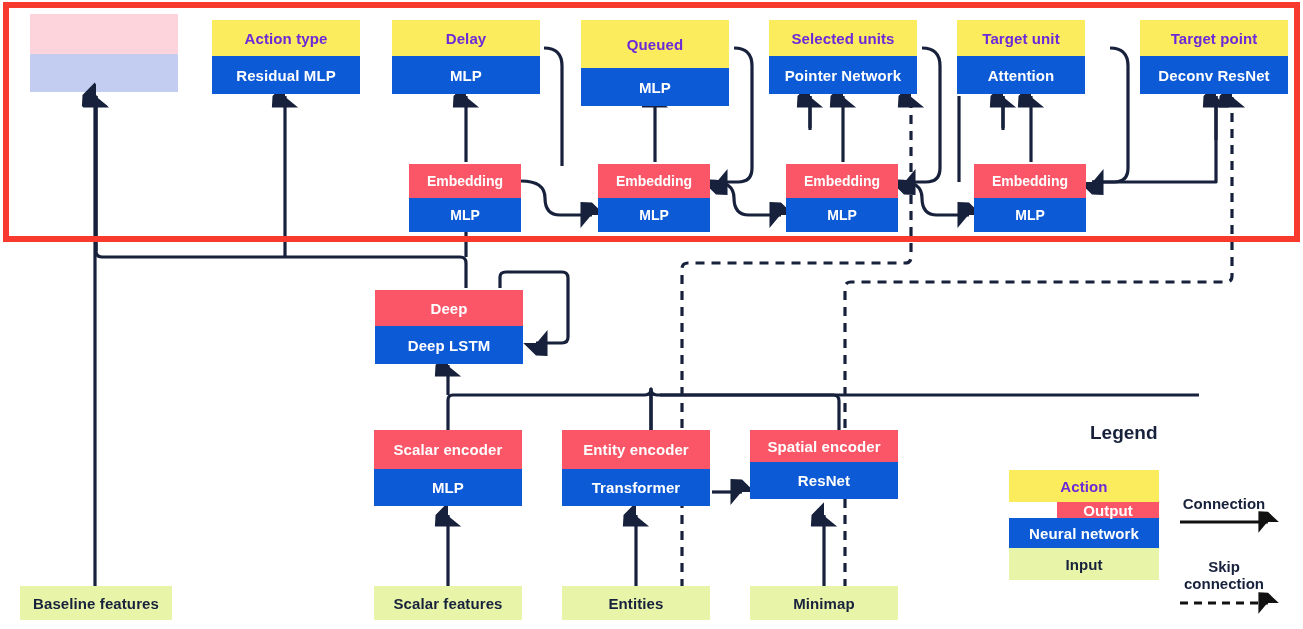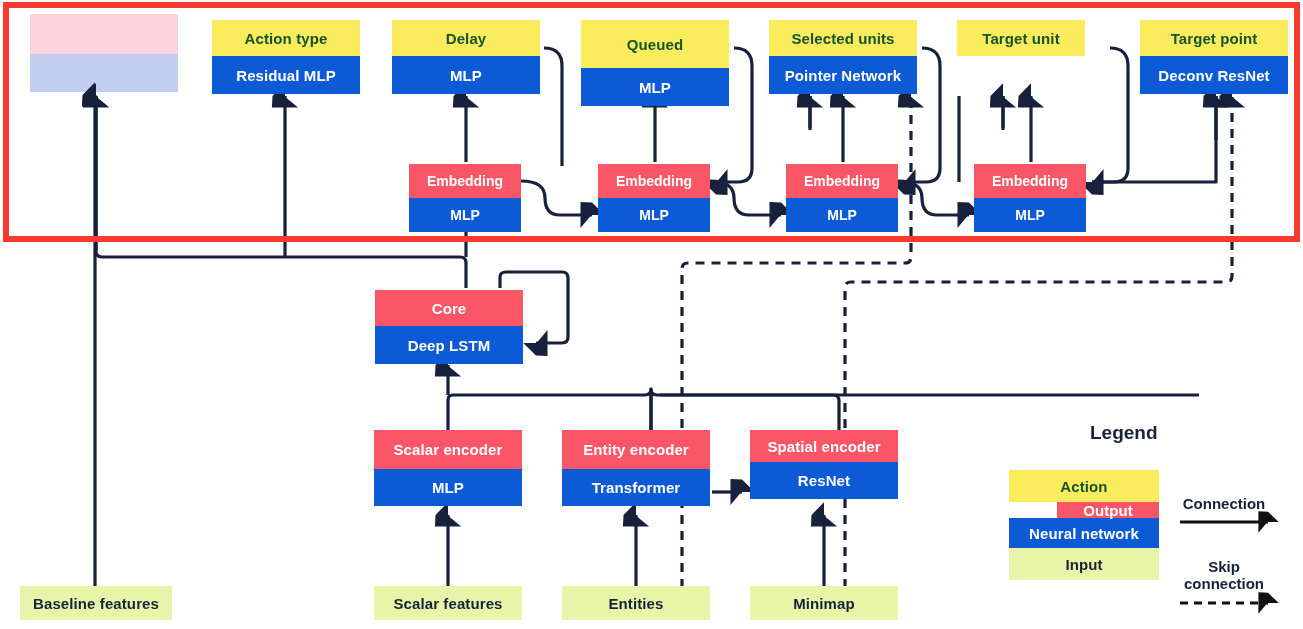--- a/index.html
+++ b/index.html
@@ -1,21 +1,21 @@
 <!DOCTYPE html>
 <html><head>
 <meta charset="utf-8">
 <style>
   html,body{margin:0;padding:0;background:#ffffff;}
   body{width:1303px;height:629px;font-family:"Liberation Sans",sans-serif;overflow:hidden;}
   #stage{position:relative;width:1303px;height:629px;background:#fff;}
   svg.wires{position:absolute;left:0;top:0;width:1303px;height:629px;pointer-events:none;}
   .node{position:absolute;box-sizing:border-box;}
   .cell{display:flex;align-items:center;justify-content:center;box-sizing:border-box;text-align:center;line-height:1;}
-  .c-action{background:#fbec5d;color:#14532d;}
+  .c-action{background:#fbec5d;color:#6d28d9;}
   .c-output{background:#fa5667;color:#ffffff;}
   .c-net{background:#0d5ad6;color:#ffffff;}
   .c-input{background:#e8f5a8;color:#17213c;}
   .lbl{font-size:15px;font-weight:600;letter-spacing:.1px;}
   .lbl-sm{font-size:14px;font-weight:600;}
   #redbox{position:absolute;border:6px solid #f83a2e;box-sizing:border-box;}
   #legend-title{position:absolute;font-size:19px;font-weight:600;color:#17213c;}
   .leg-txt{font-size:15px;font-weight:600;color:#17213c;text-align:center;line-height:1.15;}
   .leg-col{position:absolute;}
   .ghost{position:absolute;}
@@ -116,20 +116,21 @@
   <div class="node" style="left:581px;top:20px;width:148px;">
     <div class="cell c-action lbl" style="height:48px;">Queued</div>
     <div class="cell c-net lbl" style="height:38px;">MLP</div>
   </div>
   <div class="node" style="left:769px;top:20px;width:148px;">
     <div class="cell c-action lbl" style="height:36px;">Selected units</div>
     <div class="cell c-net lbl" style="height:38px;">Pointer Network</div>
   </div>
   <div class="node" style="left:957px;top:20px;width:128px;">
     <div class="cell c-action lbl" style="height:36px;">Target unit</div>
+    <div class="cell c-net lbl" style="height:38px;">Attention</div>
   </div>
   <div class="node" style="left:1140px;top:20px;width:148px;">
     <div class="cell c-action lbl" style="height:36px;">Target point</div>
     <div class="cell c-net lbl" style="height:38px;">Deconv ResNet</div>
   </div>
 
   <div class="node" style="left:409px;top:164px;width:112px;">
     <div class="cell c-output lbl-sm" style="height:34px;">Embedding</div>
     <div class="cell c-net lbl-sm" style="height:34px;">MLP</div>
   </div>
@@ -140,21 +141,21 @@
   <div class="node" style="left:786px;top:164px;width:112px;">
     <div class="cell c-output lbl-sm" style="height:34px;">Embedding</div>
     <div class="cell c-net lbl-sm" style="height:34px;">MLP</div>
   </div>
   <div class="node" style="left:974px;top:164px;width:112px;">
     <div class="cell c-output lbl-sm" style="height:34px;">Embedding</div>
     <div class="cell c-net lbl-sm" style="height:34px;">MLP</div>
   </div>
 
   <div class="node" style="left:375px;top:290px;width:148px;">
-    <div class="cell c-output lbl" style="height:36px;">Core</div>
+    <div class="cell c-output lbl" style="height:36px;">Deep</div>
     <div class="cell c-net lbl" style="height:38px;">Deep LSTM</div>
   </div>
 
   <div class="node" style="left:374px;top:430px;width:148px;">
     <div class="cell c-output lbl" style="height:39px;">Scalar encoder</div>
     <div class="cell c-net lbl" style="height:37px;">MLP</div>
   </div>
   <div class="node" style="left:562px;top:430px;width:148px;">
     <div class="cell c-output lbl" style="height:39px;">Entity encoder</div>
     <div class="cell c-net lbl" style="height:37px;">Transformer</div>

